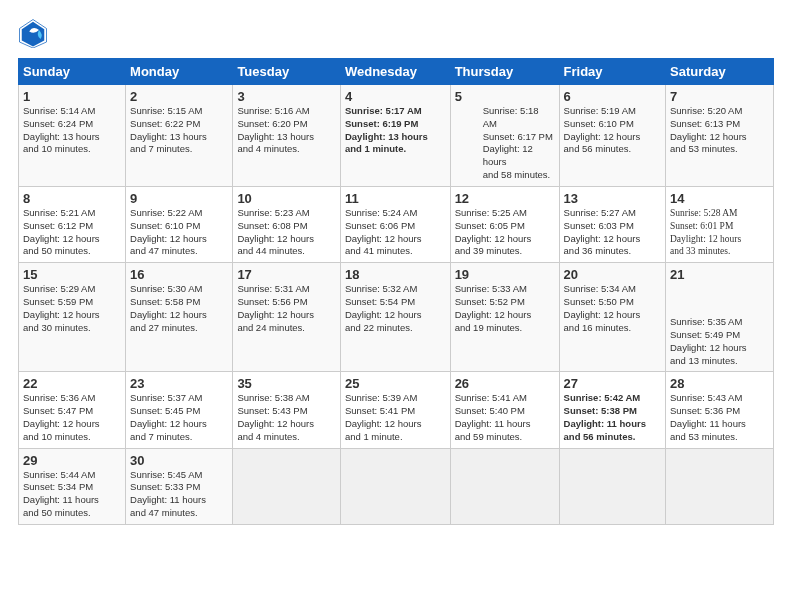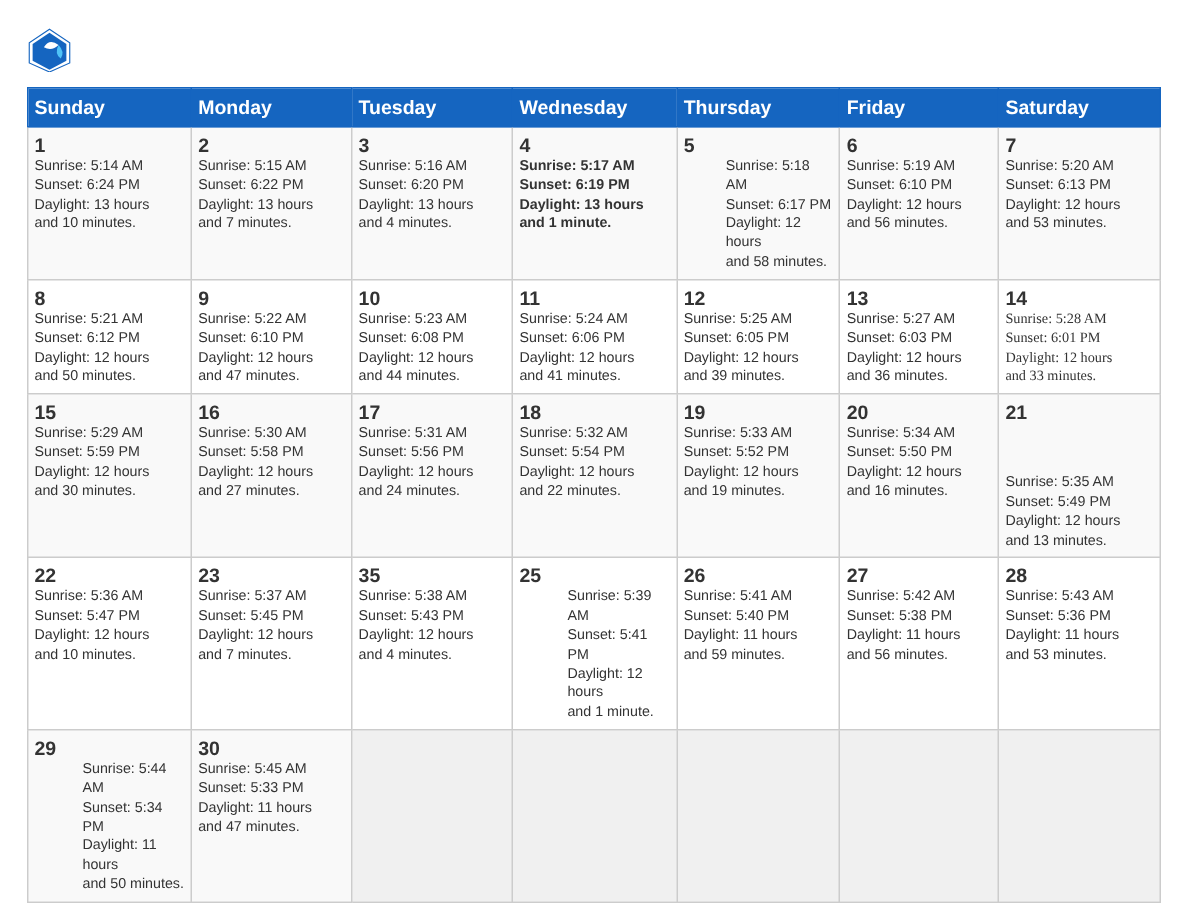--- a/index.html
+++ b/index.html
@@ -300,51 +300,51 @@
           </td>
           <td>
             <span class="day-num">35</span>
             <div class="day-detail" style="white-space: pre-line;">Sunrise: 5:38 AM
 Sunset: 5:43 PM
 Daylight: 12 hours
 and 4 minutes.</div>
           </td>
           <td>
             <span class="day-num">25</span>
-            <div class="day-detail" style="white-space: pre-line; margin-left: 32px;">Sunrise: 5:39 AM
+            <div class="day-detail" style="white-space: pre-line;">Sunrise: 5:39 AM
 Sunset: 5:41 PM
 Daylight: 12 hours
 and 1 minute.</div>
           </td>
           <td>
             <span class="day-num">26</span>
             <div class="day-detail" style="white-space: pre-line;">Sunrise: 5:41 AM
 Sunset: 5:40 PM
 Daylight: 11 hours
 and 59 minutes.</div>
           </td>
           <td>
             <span class="day-num">27</span>
-            <div class="day-detail" style="white-space: pre-line;">Sunrise: 5:42 AM
+            <div class="day-detail" style="white-space: pre-line; font-weight: bold;">Sunrise: 5:42 AM
 Sunset: 5:38 PM
 Daylight: 11 hours
 and 56 minutes.</div>
           </td>
           <td>
             <span class="day-num">28</span>
             <div class="day-detail" style="white-space: pre-line;">Sunrise: 5:43 AM
 Sunset: 5:36 PM
 Daylight: 11 hours
 and 53 minutes.</div>
           </td>
         </tr>
         <tr>
           <td>
             <span class="day-num">29</span>
-            <div class="day-detail" style="white-space: pre-line; margin-left: 32px;">Sunrise: 5:44 AM
+            <div class="day-detail" style="white-space: pre-line;">Sunrise: 5:44 AM
 Sunset: 5:34 PM
 Daylight: 11 hours
 and 50 minutes.</div>
           </td>
           <td>
             <span class="day-num">30</span>
             <div class="day-detail" style="white-space: pre-line;">Sunrise: 5:45 AM
 Sunset: 5:33 PM
 Daylight: 11 hours
 and 47 minutes.</div>

